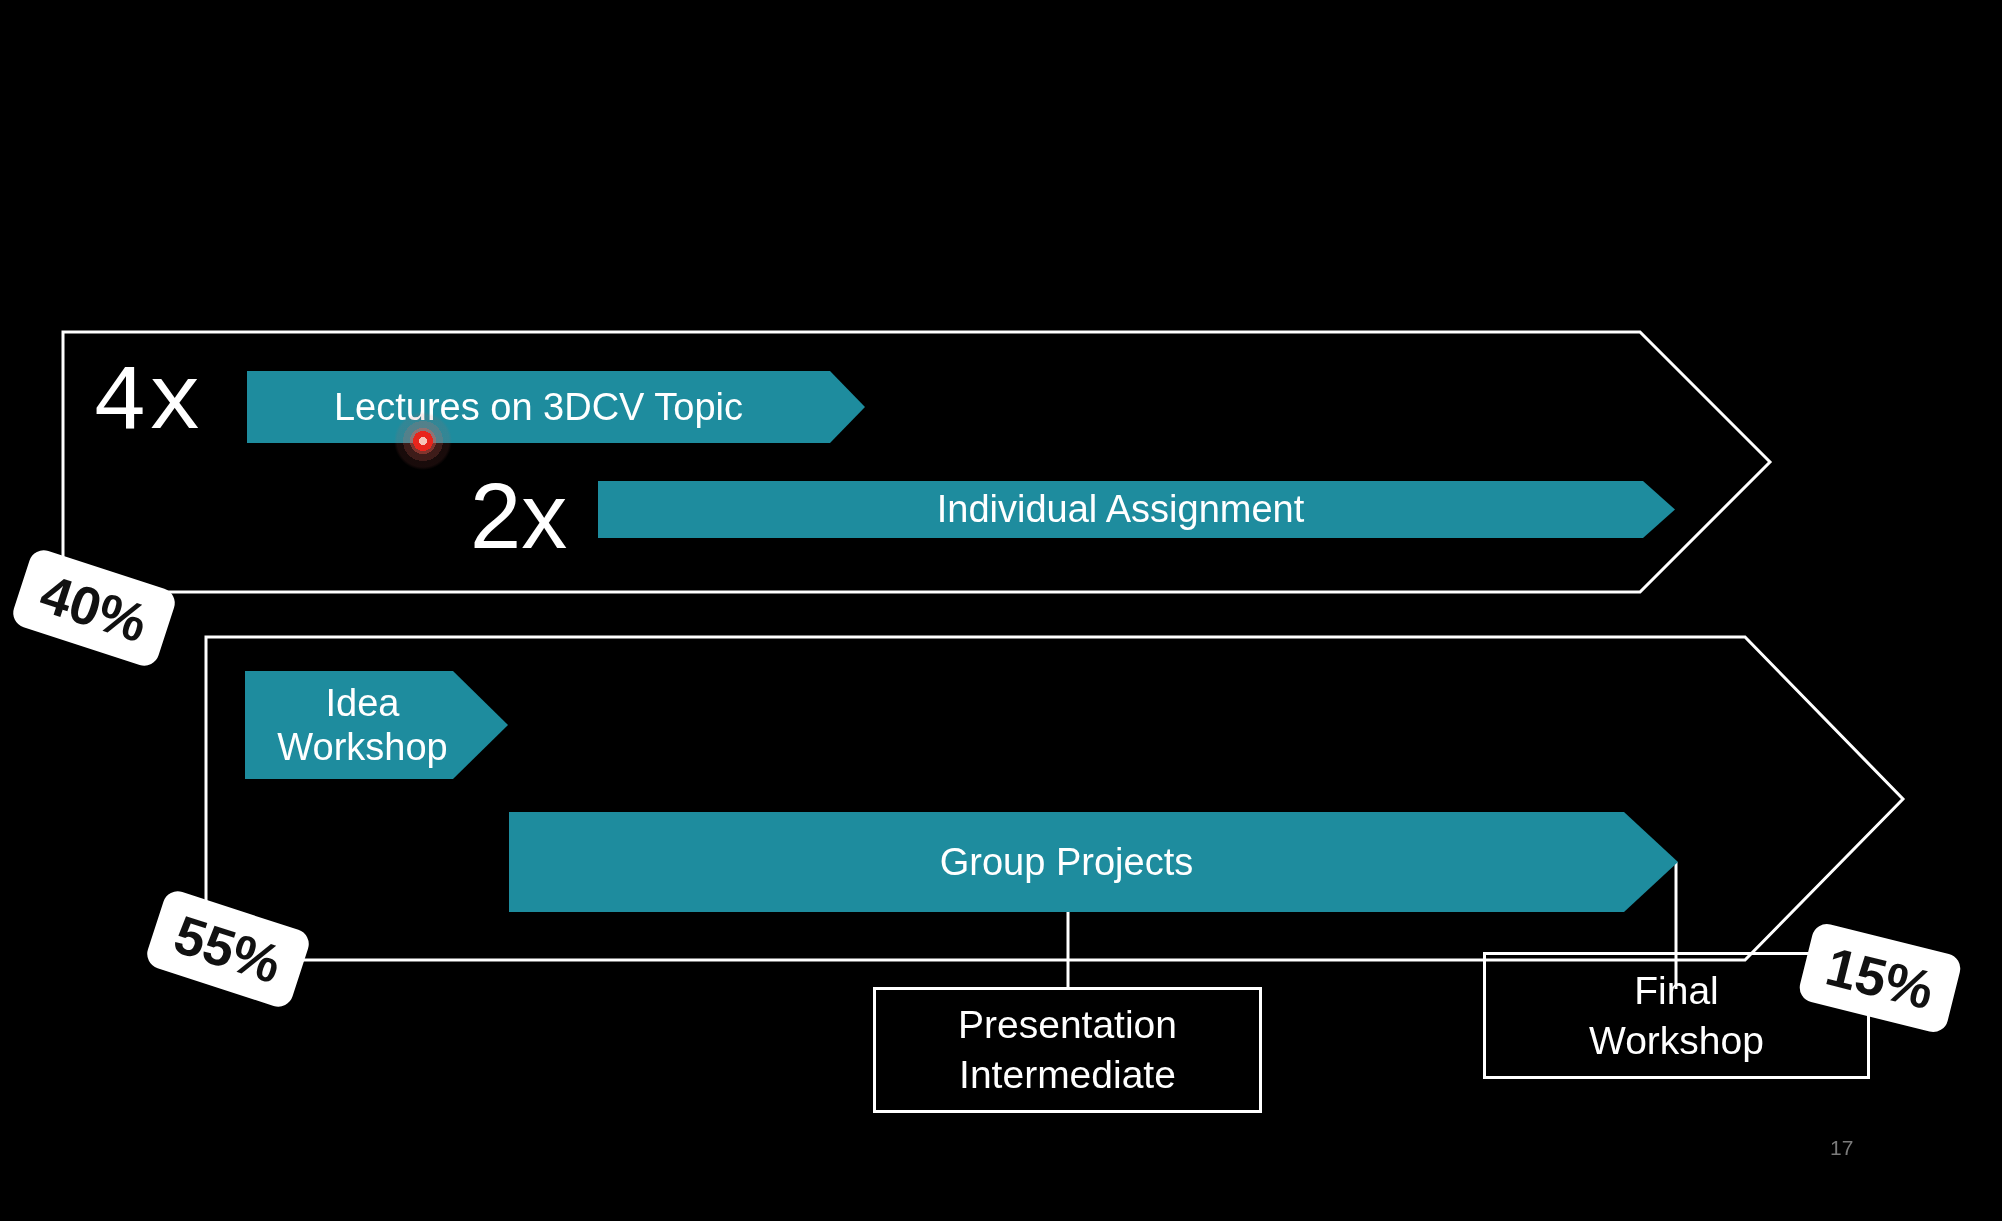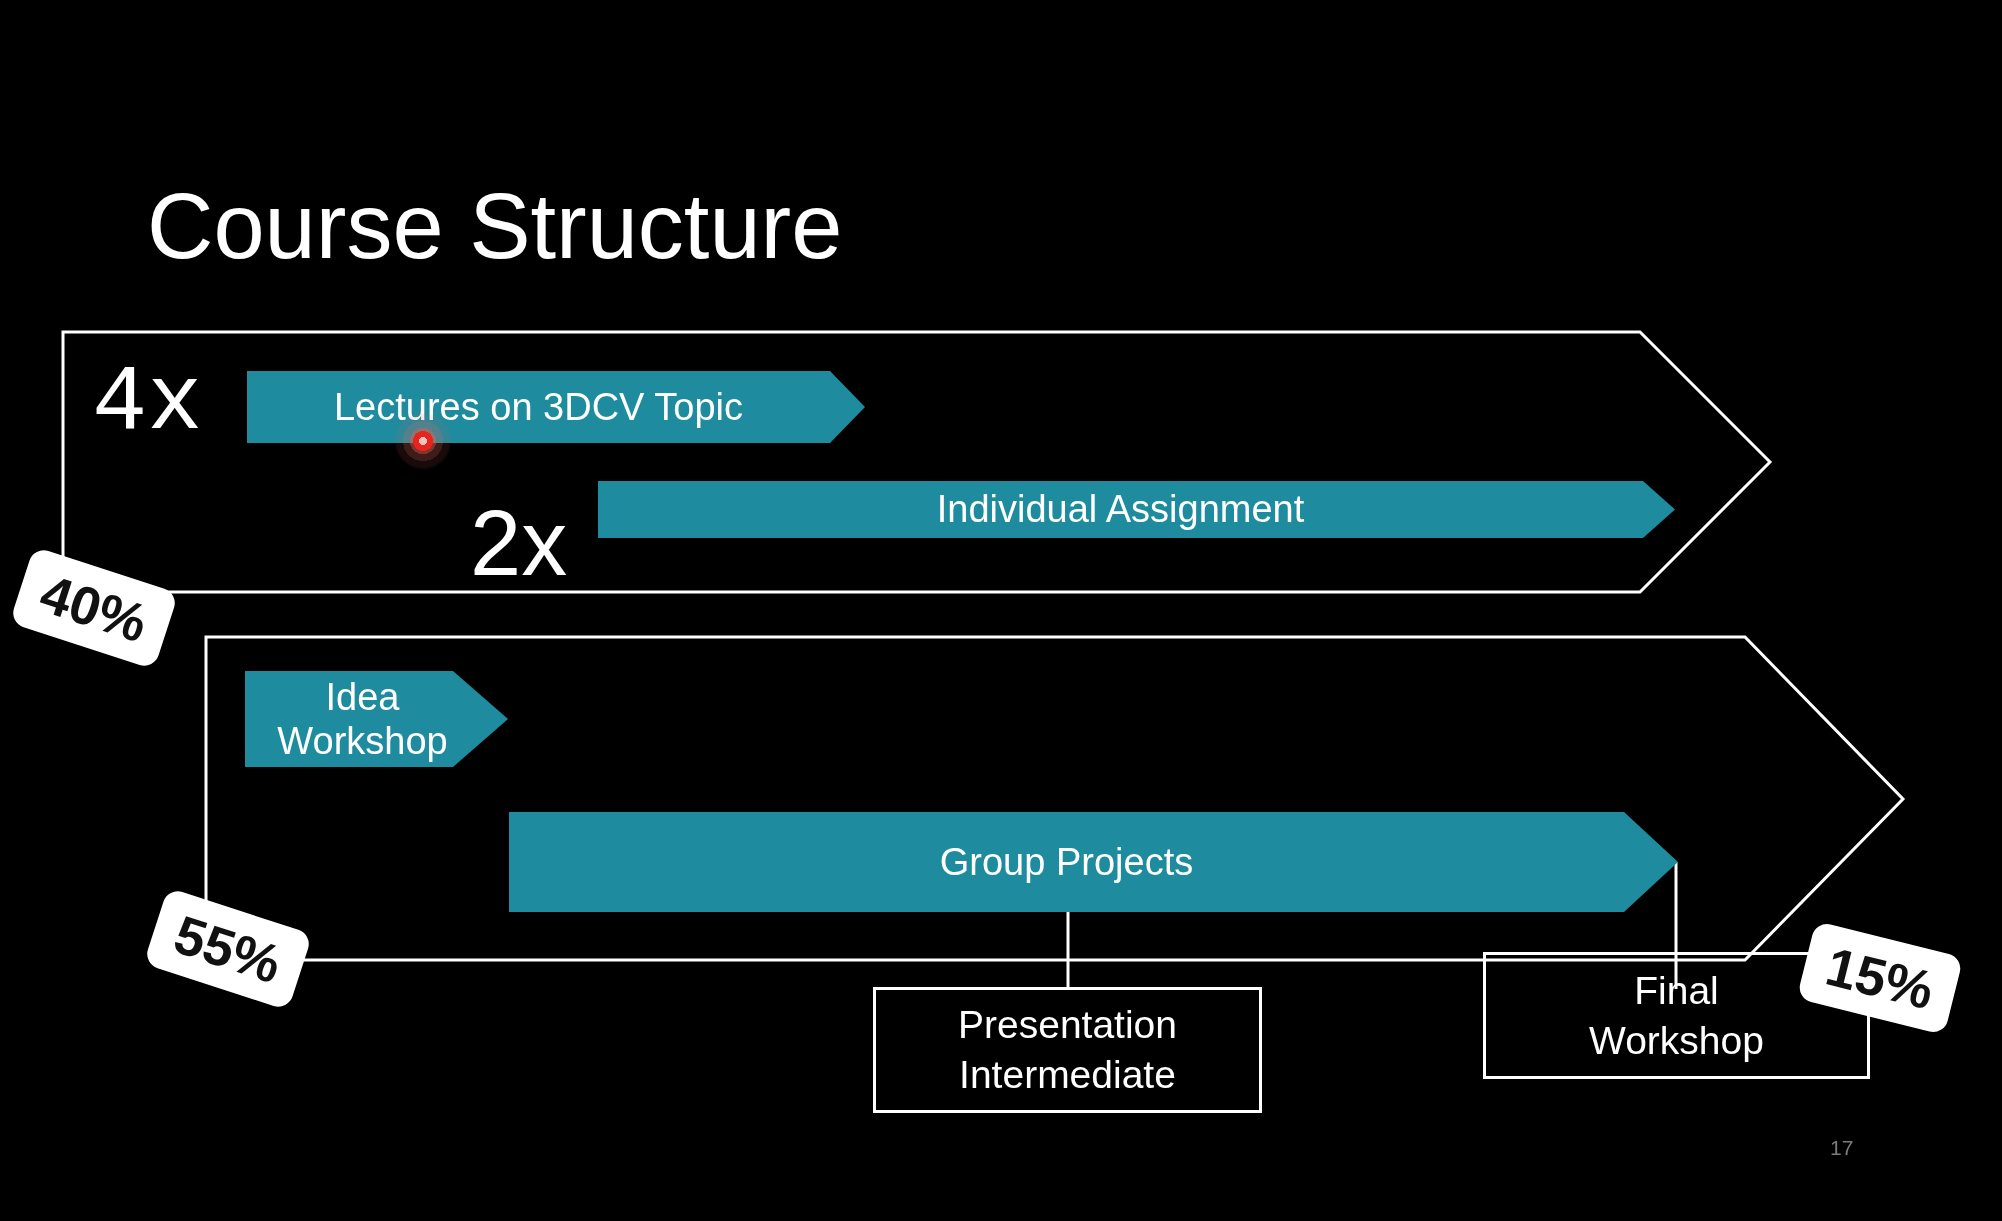--- a/index.html
+++ b/index.html
@@ -45,41 +45,41 @@
   }
   .mult {
     position: absolute;
     color: #fff;
     font-size: 92px;
     line-height: 1;
     z-index: 2;
     white-space: nowrap;
   }
   .m4x { left: 92px;  top: 358px; font-family: Liberation Mono, monospace; }
-  .m2x { left: 470px; top: 497px; }
+  .m2x { left: 470px; top: 470px; }
   .arrow {
     position: absolute;
     background: var(--teal, #1e8c9e);
     color: #fff;
     display: flex;
     flex-direction: column;
     align-items: center;
     justify-content: center;
     text-align: center;
     font-size: 38px;
     line-height: 1.16;
     z-index: 2;
     clip-path: polygon(0 0, calc(100% - var(--tip)) 0, 100% 50%, calc(100% - var(--tip)) 100%, 0 100%);
     padding-right: var(--tip);
     box-sizing: border-box;
     white-space: nowrap;
   }
   .arrow-lectures   { left: 247px; top: 371px; width: 618px;  height: 72px;  --tip: 35px; }
   .arrow-individual { left: 598px; top: 481px; width: 1077px; height: 57px;  --tip: 32px; }
-  .arrow-idea       { left: 245px; top: 671px; width: 263px;  height: 96px; --tip: 55px; padding-right: 28px; }
+  .arrow-idea       { left: 245px; top: 671px; width: 263px;  height: 108px; --tip: 55px; padding-right: 28px; }
   .arrow-group      { left: 509px; top: 812px; width: 1169px; height: 100px; text-align: right; --tip: 54px; }
   .infobox {
     position: absolute;
     border: 3px solid var(--outline, #fff);
     color: #fff;
     display: flex;
     flex-direction: column;
     align-items: center;
     justify-content: center;
     text-align: center;
@@ -131,21 +131,20 @@
       rgba(222, 100, 90, 0.28) 13px 20px,
       rgba(205, 92, 86, 0.12) 20px 26px,
       rgba(205, 92, 86, 0) 29px);
   }
 </style>
 </head>
 <body>
 
 <div class="slide">
 
-  <h1 class="title">Course Structure</h1>
 
   <svg class="overlay" viewBox="0 0 2002 1221" aria-hidden="true">
     <polygon class="outline-shape" points="63,332 1640,332 1770,462 1640,592 63,592"></polygon>
     <polygon class="outline-shape" points="206,637 1745,637 1903,799 1745,960 206,960"></polygon>
     <line class="connector" x1="1068" y1="912" x2="1068" y2="989"></line>
     <line class="connector" x1="1676" y1="862" x2="1676" y2="989"></line>
   </svg>
 
   <div class="mult m4x">4x</div>
 

